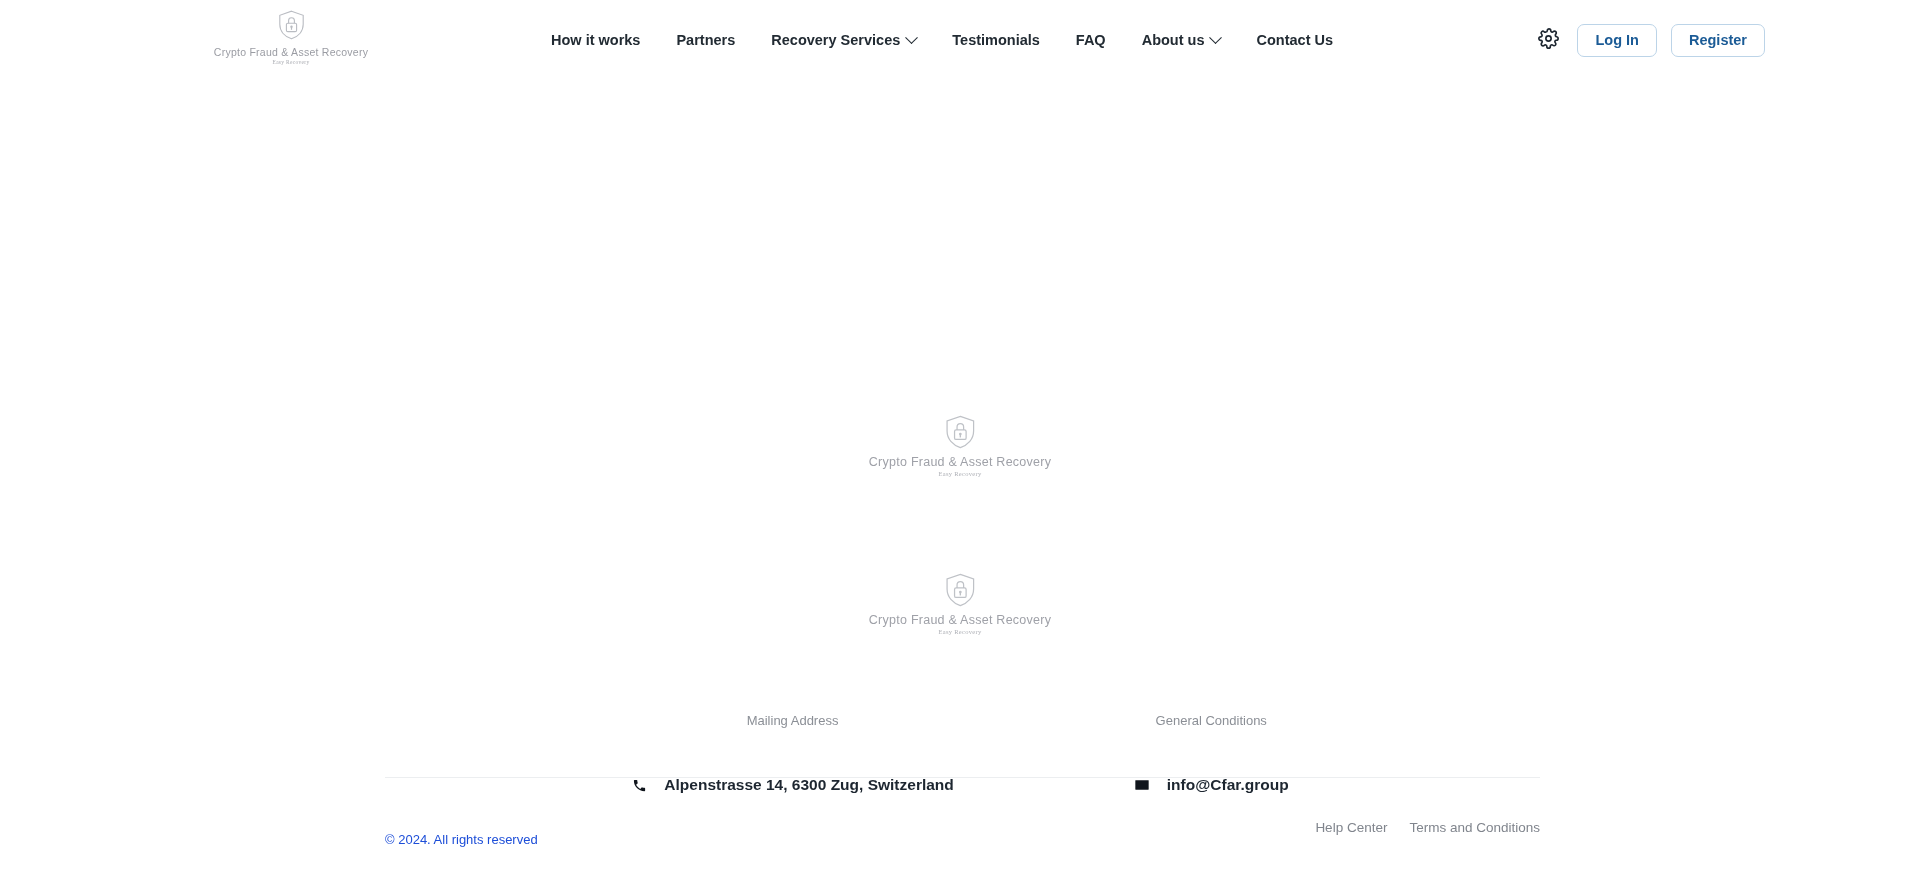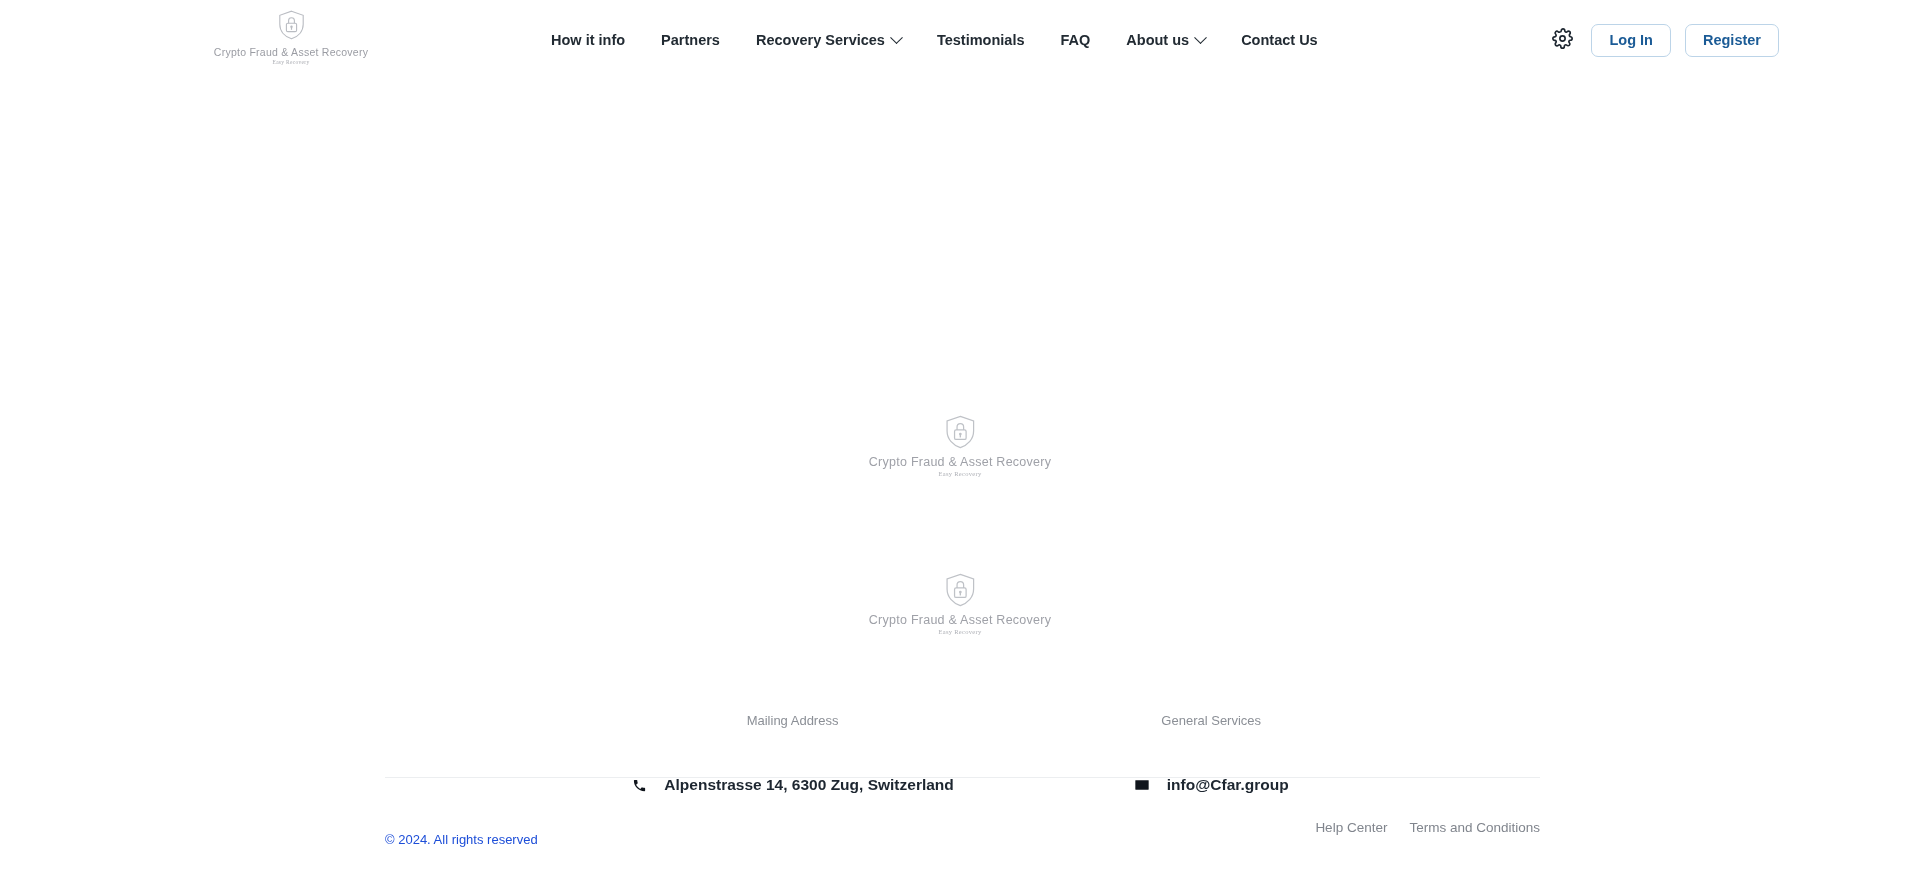--- a/index.html
+++ b/index.html
@@ -85,21 +85,21 @@
     display: inline-block;
     width: 9px;
     height: 9px;
     border-right: 1.7px solid #222b33;
     border-bottom: 1.7px solid #222b33;
     transform: rotate(45deg) translate(-2px, -2px);
   }
 
   .header-right {
     position: absolute;
-    right: 141px;
+    right: 155px;
     top: 0;
     height: 80px;
     display: flex;
     align-items: center;
     gap: 14px;
   }
   .gear-btn {
     width: 30px;
     height: 30px;
     display: flex;
@@ -262,21 +262,21 @@
           <circle cx="13.5" cy="16.8" r="1.2" fill="#b9bcc2"></circle>
           <rect x="12.9" y="17.2" width="1.2" height="2.6" fill="#b9bcc2"></rect>
         </svg>
       </span>
       <span class="brand-name">Crypto Fraud &amp; Asset Recovery</span>
       <span class="brand-tag">Easy Recovery</span>
     </div>
 
     <nav class="nav">
       <div class="nav-item">
-        <span>How it info</span>
+        <span>How it works</span>
       </div>
       <div class="nav-item">
         <span>Partners</span>
       </div>
       <div class="nav-item">
         <span>Recovery Services</span>
         <i class="chev"></i>
       </div>
       <div class="nav-item">
         <span>Testimonials</span>
@@ -347,21 +347,21 @@
           <span class="contact-icon">
             <svg width="15" height="15" viewBox="0 0 24 24" xmlns="http://www.w3.org/2000/svg">
               <path fill="#10151c" d="M6.6 10.8c1.4 2.8 3.8 5.1 6.6 6.6l2.2-2.2c.3-.3.7-.4 1-.2 1.1.4 2.4.6 3.6.6.6 0 1 .4 1 1V20c0 .6-.4 1-1 1C10.6 21 3 13.4 3 4c0-.6.4-1 1-1h3.5c.6 0 1 .4 1 1 0 1.3.2 2.5.6 3.6.1.3 0 .7-.2 1z"></path>
             </svg>
           </span>
           <span>Alpenstrasse 14, 6300 Zug, Switzerland</span>
         </div>
       </div>
 
       <div class="contact-col">
-        <span class="contact-label">General Services</span>
+        <span class="contact-label">General Conditions</span>
         <div class="contact-value">
           <span class="contact-icon">
             <svg width="16" height="16" viewBox="0 0 24 24" xmlns="http://www.w3.org/2000/svg">
               <path fill="#10151c" d="M2.5 5h19c.3 0 .5.2.5.5v13c0 .3-.2.5-.5.5h-19a.5.5 0 0 1-.5-.5v-13c0-.3.2-.5.5-.5zm9.5 8.2L3.8 6.6h16.4L12 13.2z"></path>
             </svg>
           </span>
           <span>info@Cfar.group</span>
         </div>
       </div>
 

